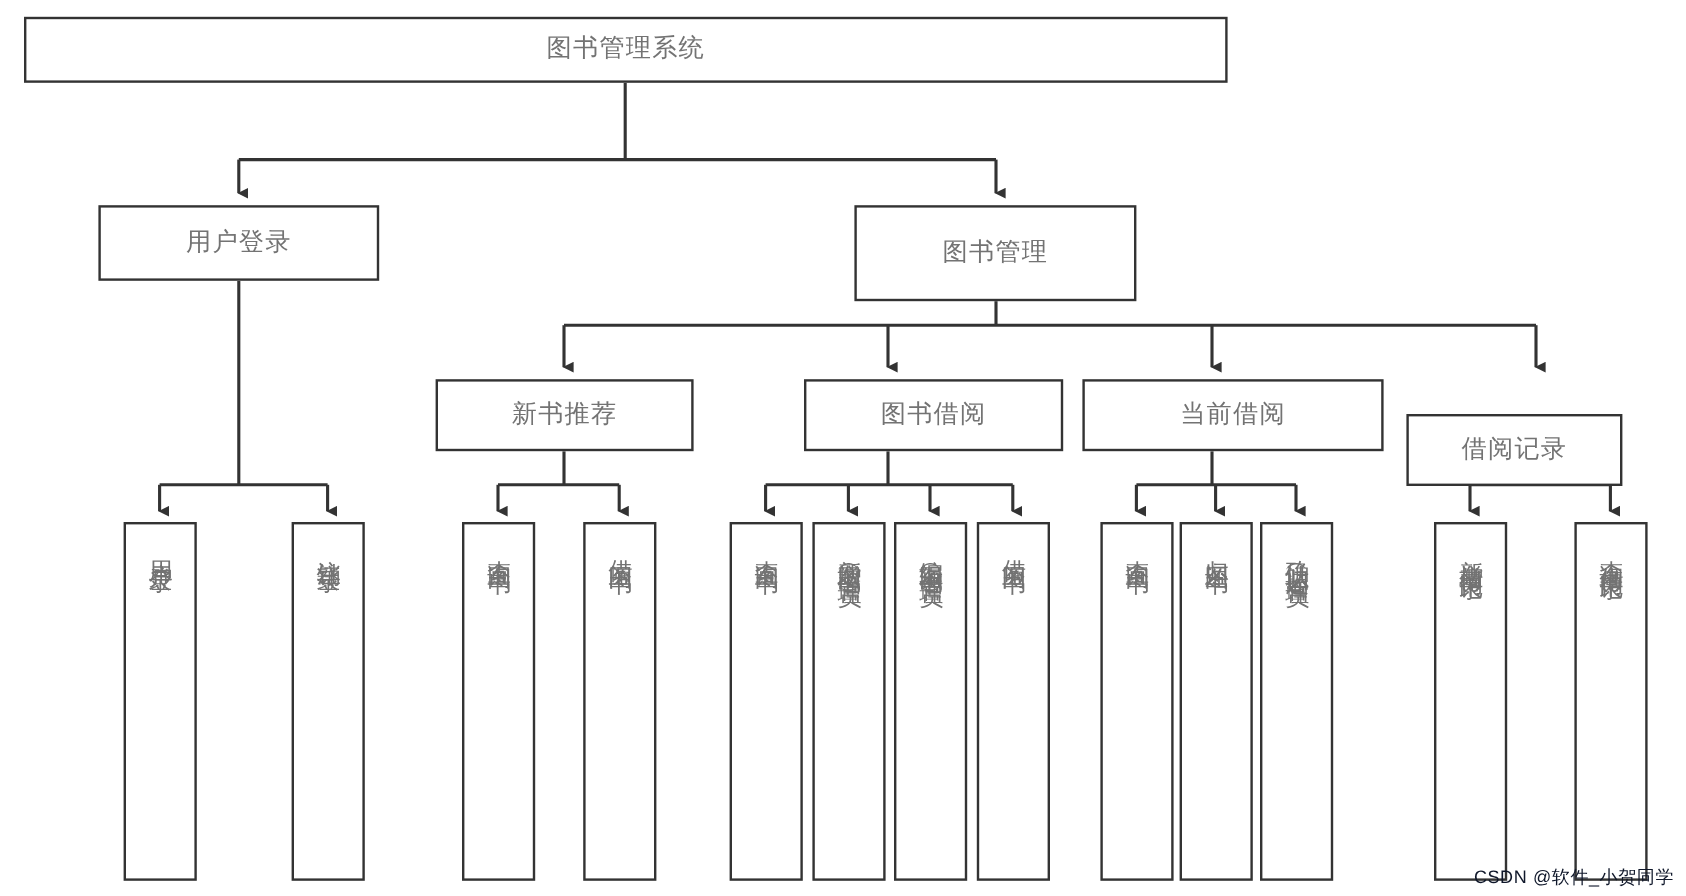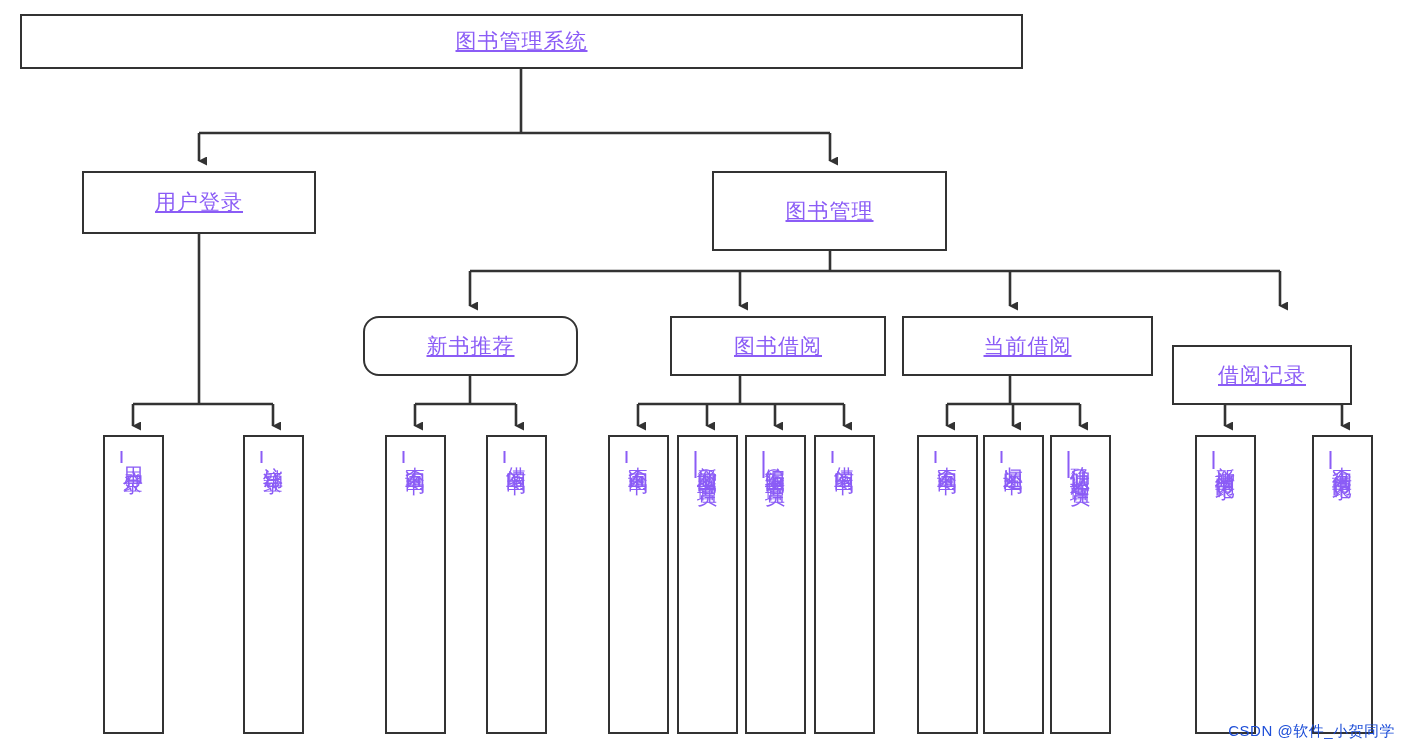--- a/index.html
+++ b/index.html
@@ -27,45 +27,44 @@
     background:#ffffff;
     border:2px solid #333333;
     display:flex;
     align-items:center;
     justify-content:center;
     z-index:2;
   }
   .node .label{
     font-size:21px;
     line-height:1.15;
-    color:#8b5cf6;
+    color:#737373;
     letter-spacing:1px;
     white-space:nowrap;
     text-align:left;
-    text-decoration:underline;
   }
   .node.leaf{
     align-items:flex-start;
     justify-content:center;
     padding-top:14px;
   }
   .node.leaf .label{
     writing-mode:vertical-rl;
     text-orientation:upright;
     font-size:20px;
     letter-spacing:3px;
     line-height:1.0;
     white-space:nowrap;
   }
   #watermark{
     position:absolute;
     right:10px;
     bottom:6px;
     font-size:15px;
-    color:#1d4ed8;
+    color:#0f172a;
     z-index:5;
     white-space:nowrap;
     letter-spacing:0.5px;
   }
 </style>
 </head>
 <body>
 
 <div id="diagram-root">
 
@@ -123,21 +122,21 @@
     <span class="label">图书管理系统</span>
   </div>
 
   <div class="node" style="left:82px;top:171px;width:234px;height:63px;">
     <span class="label">用户登录</span>
   </div>
   <div class="node" style="left:712px;top:171px;width:235px;height:80px;">
     <span class="label">图书管理</span>
   </div>
 
-  <div class="node" style="left:363px;top:316px;width:215px;height:60px;border-radius:16px;">
+  <div class="node" style="left:363px;top:316px;width:215px;height:60px;">
     <span class="label">新书推荐</span>
   </div>
   <div class="node" style="left:632px;top:316px;width:216px;height:60px;margin-left:38px;">
     <span class="label">图书借阅</span>
   </div>
   <div class="node" style="left:902px;top:316px;width:251px;height:60px;">
     <span class="label">当前借阅</span>
   </div>
   <div class="node" style="left:1172px;top:316px;width:180px;height:60px;margin-top:29px;">
     <span class="label">借阅记录</span>

